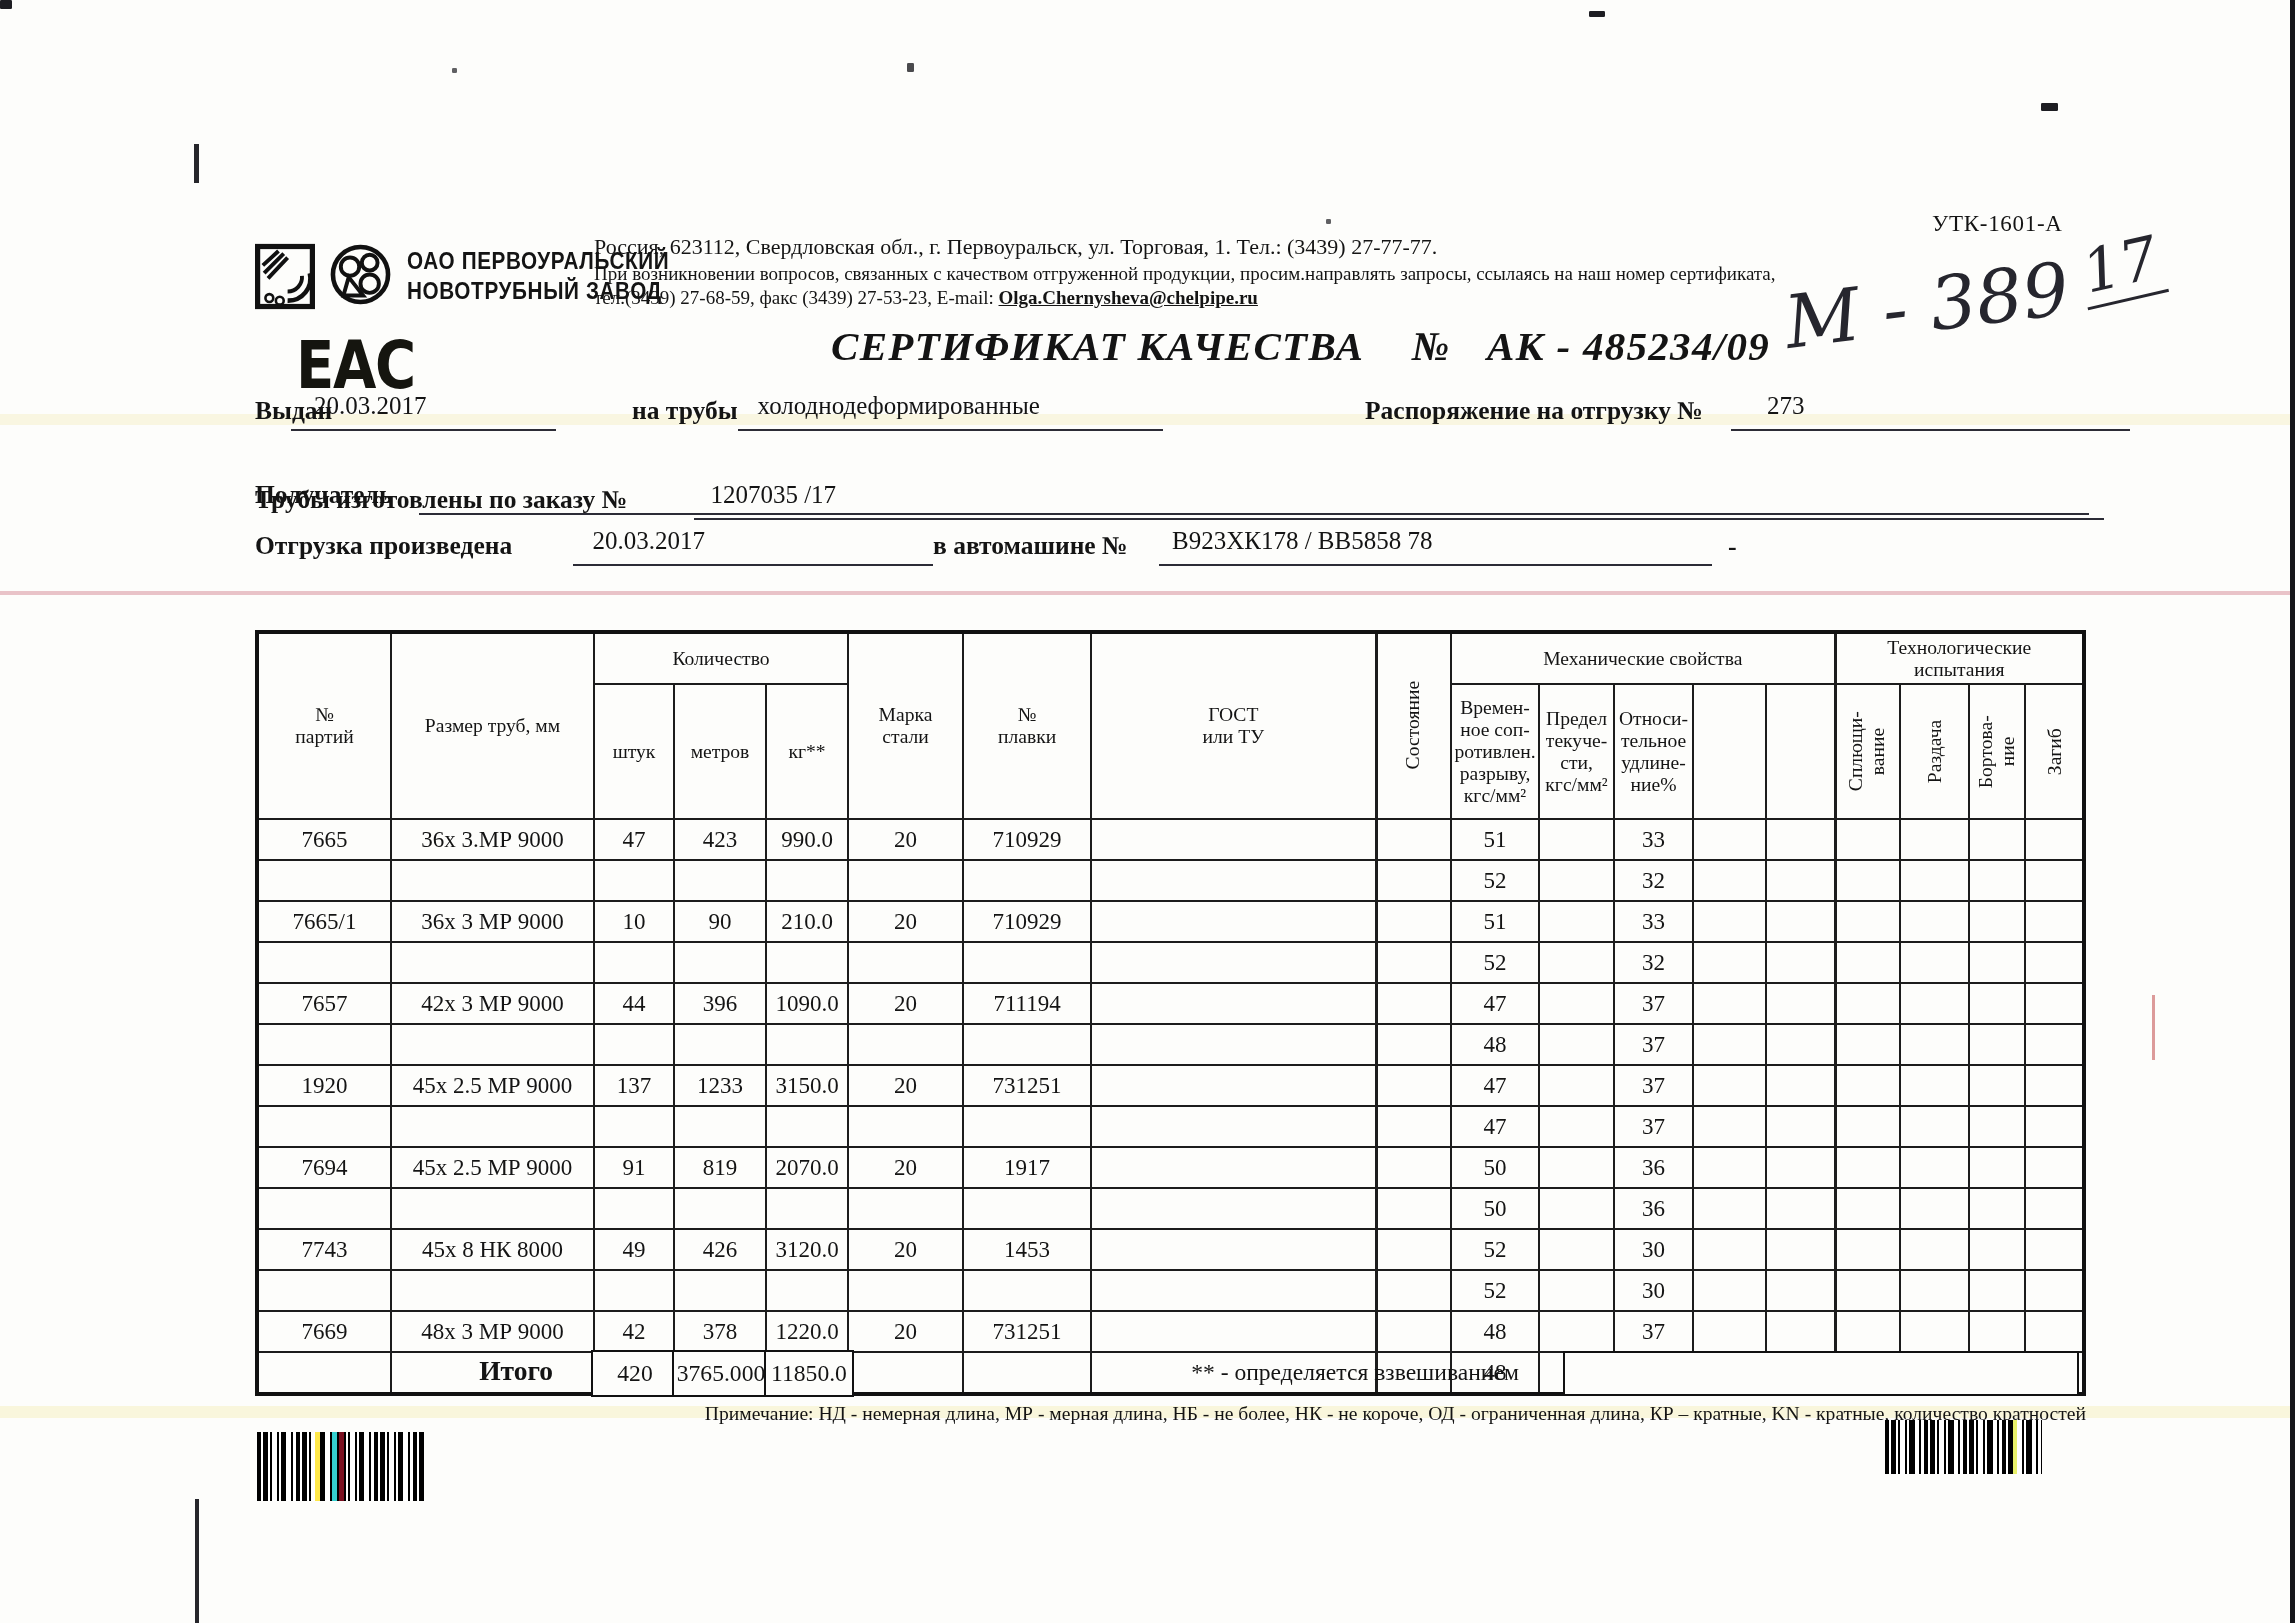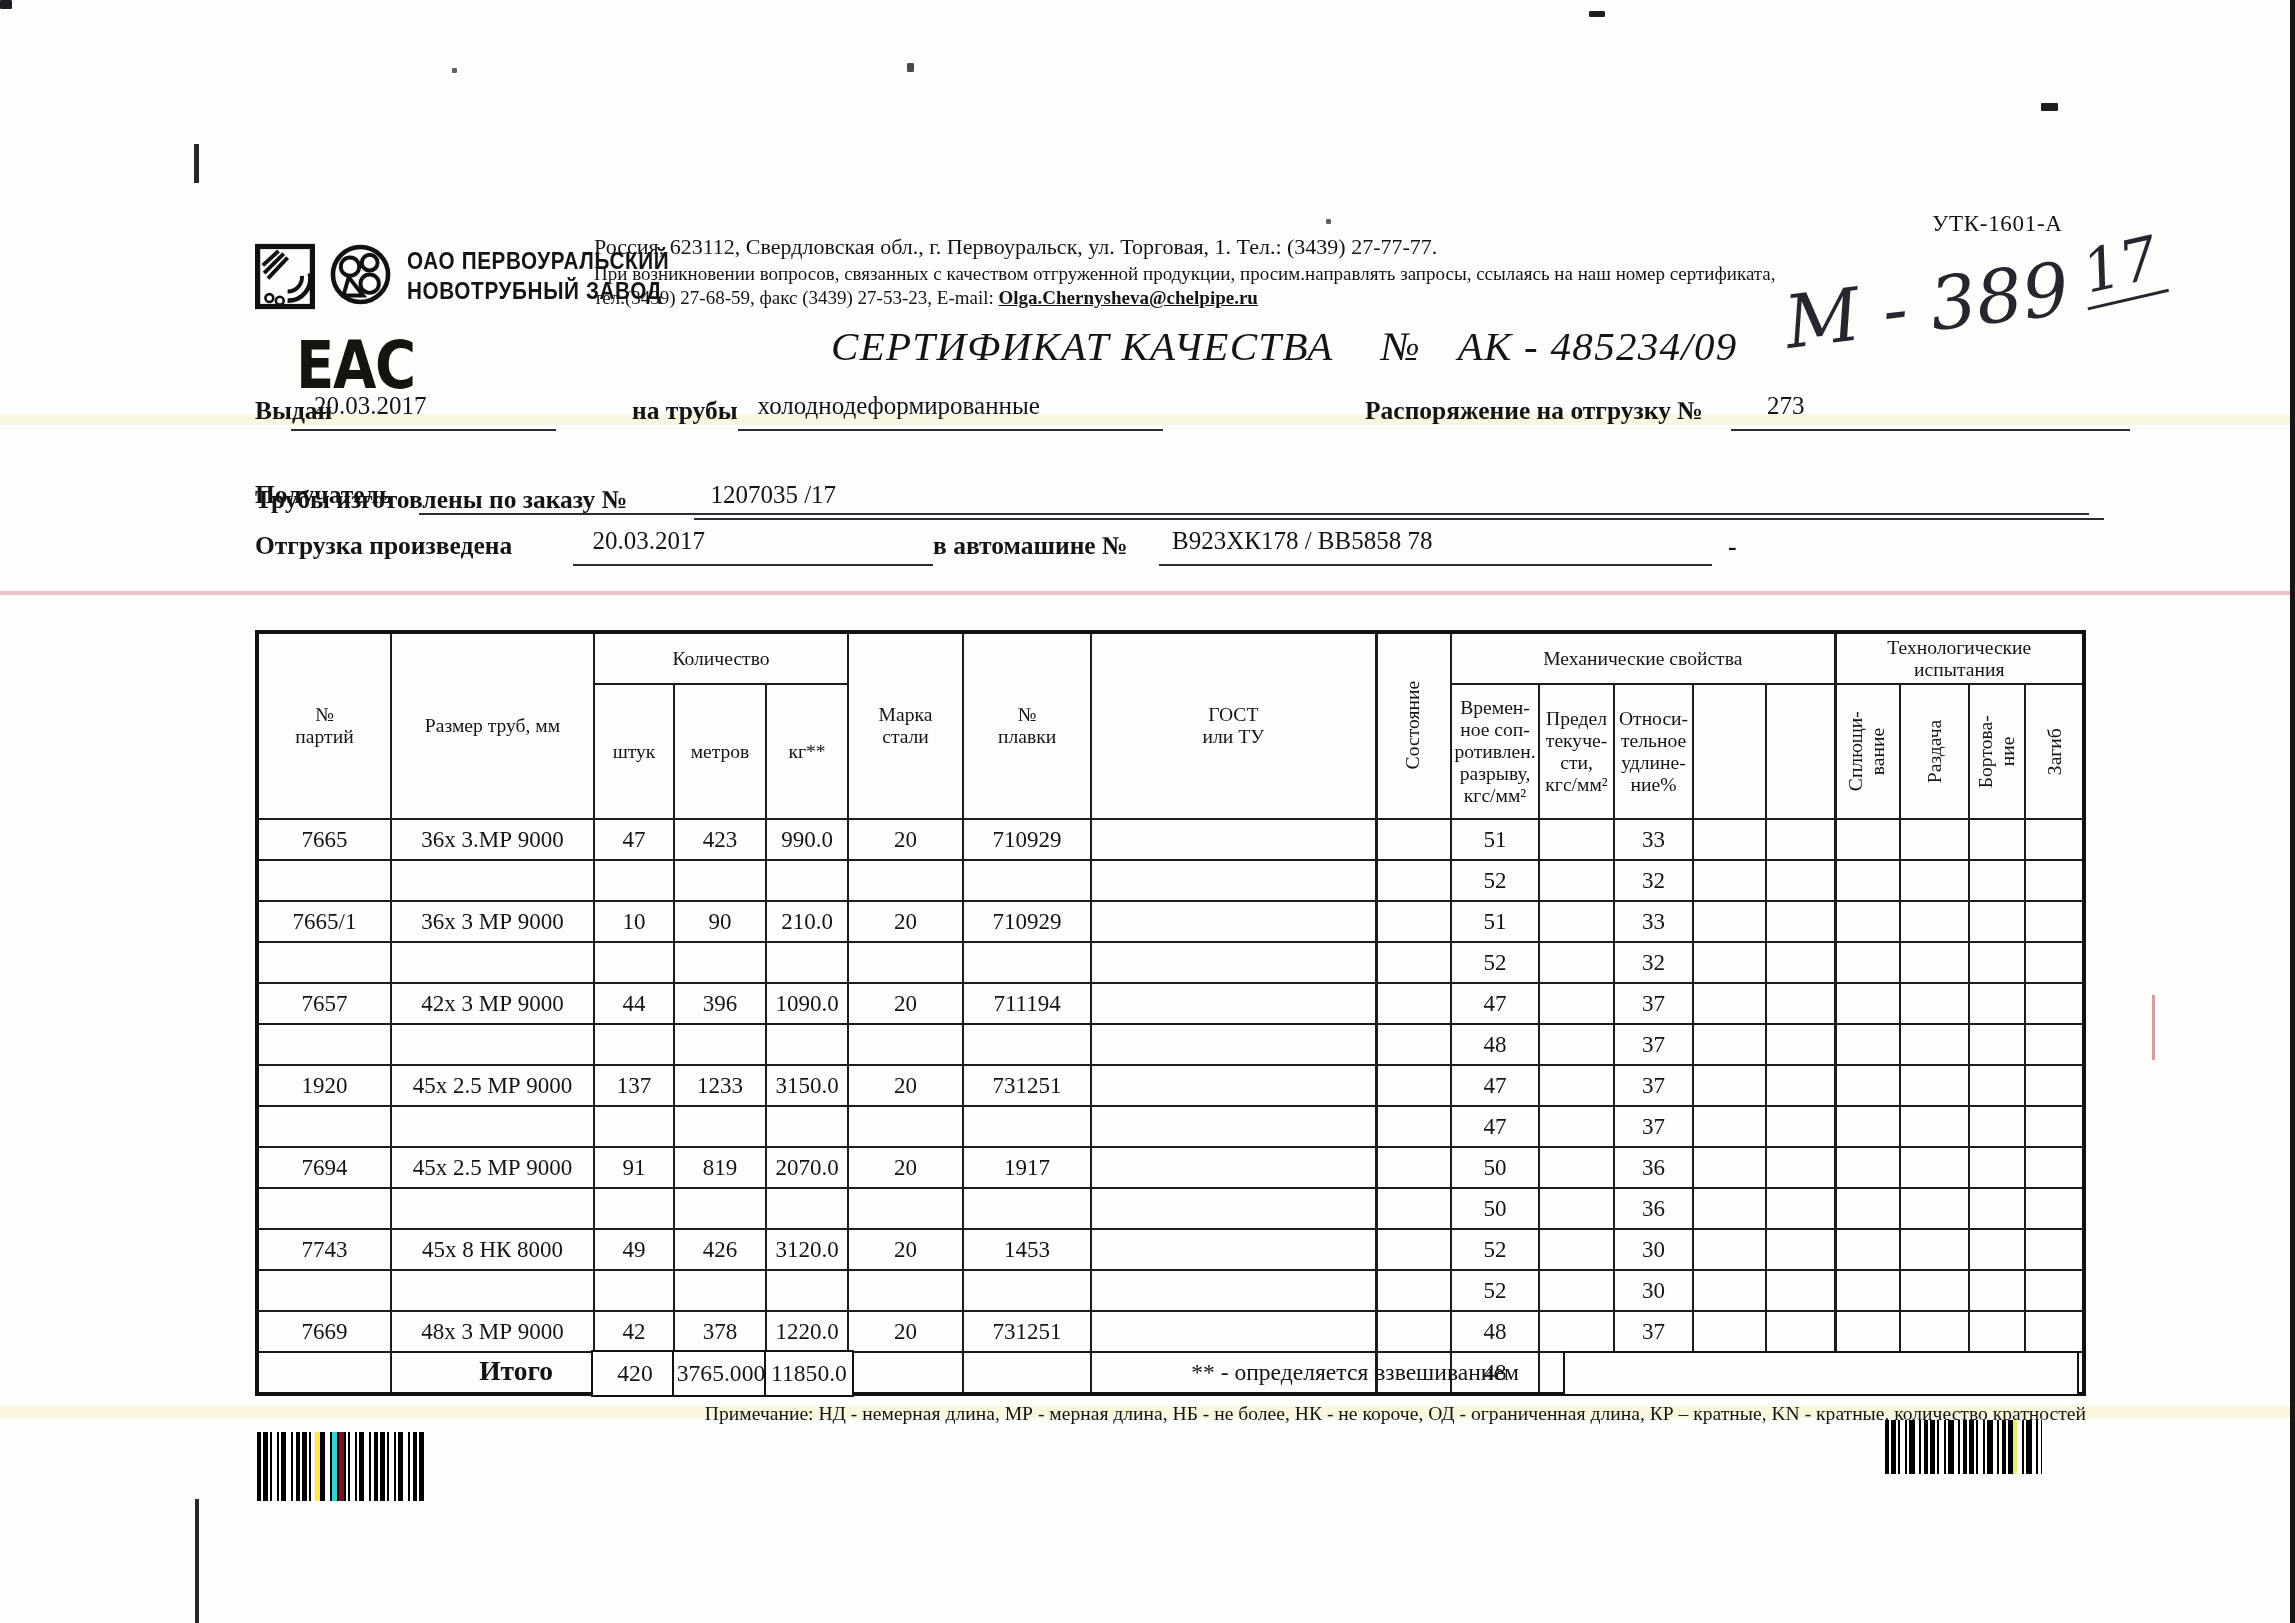--- a/index.html
+++ b/index.html
@@ -20,21 +20,21 @@
   .contact .l2{font-size:19px;}
   .contact .l3{font-size:19px;}
   .contact .email{font-weight:bold;text-decoration:underline;}
   .form-code{position:absolute;left:1932px;top:211px;font-size:23px;letter-spacing:0.7px;}
   .handwriting{position:absolute;left:1784px;top:257px;transform:rotate(-7deg);
                font-family:"DejaVu Serif", serif;font-style:italic;color:#26262e;font-size:73px;white-space:nowrap;}
   .handwriting .sup{display:inline-block;font-size:59px;border-bottom:3.9px solid #26262e;
                     transform:translateY(-22px) rotate(-6deg);margin-left:13px;padding:0 3.9px;}
   .eac{position:absolute;left:296px;top:327px;font-family:"DejaVu Sans", sans-serif;font-weight:800;
        font-size:55px;letter-spacing:-1.3px;color:#15150f;transform:scale(1.02,1.2);transform-origin:left top;}
-  .doc-title{position:absolute;left:831px;top:322px;font-size:41px;font-weight:normal;font-style:italic;
+  .doc-title{position:absolute;left:831px;top:322px;font-size:41px;font-weight:bold;font-style:italic;
              letter-spacing:1.3px;white-space:nowrap;}
   .doc-title .numero{margin-left:36px;}
   .doc-title .number{margin-left:25px;}
   
   .frow{position:absolute;left:0;width:2014px;height:38px;}
   .lbl{position:absolute;bottom:5.2px;font-weight:bold;font-size:25.5px;white-space:nowrap;}
   .val{position:absolute;bottom:0;height:35px;border-bottom:2.6px solid #2c2c36;
        font-size:25px;display:flex;align-items:flex-end;padding-bottom:9px;white-space:nowrap;}
   .stray-dash{position:absolute;font-weight:bold;font-size:26px;}
   

